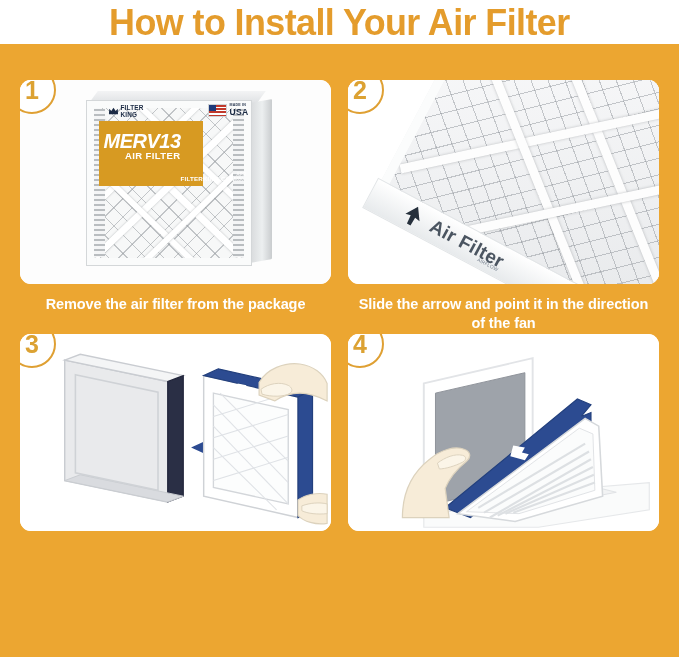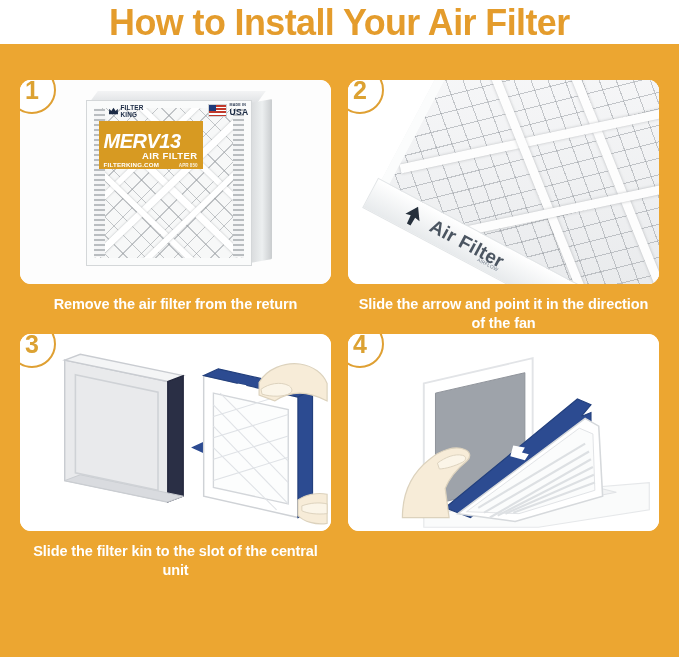--- a/index.html
+++ b/index.html
@@ -174,28 +174,28 @@
   .fp-frame-r { right:0; top:0; width:7px; height:100%; }
   .fp-pleats-l, .fp-pleats-r {
     position: absolute; top: 8px; width: 11px; height: calc(100% - 16px);
     background: repeating-linear-gradient(180deg,#b9bdc0 0 1.5px, #f4f5f6 1.5px 5px);
   }
   .fp-pleats-l { left: 7px; }
   .fp-pleats-r { right: 7px; }
   .fp-label {
     position: absolute;
     left: 13px; top: 30px;
-    width: 104px; height: 48px;
+    width: 104px; height: 65px;
     background: #d79a22;
     color: #ffffff;
     z-index: 4;
     padding: 4px 5px;
     box-sizing: border-box;
     display: flex;
-    flex-direction: column;
+    flex-direction: row;
     justify-content: flex-start;
   }
   .fp-merv {
     font-size: 20px; font-weight: bold; font-style: italic;
     letter-spacing: -0.5px; line-height: 1; margin-top: 6px;
   }
   .fp-af { font-size: 9.5px; font-weight: bold; text-align: right; letter-spacing: 0.4px; line-height:1; }
   .fp-label-bot { display: flex; justify-content: space-between; align-items: flex-end; }
   .fp-site { font-size: 6.2px; font-weight: bold; letter-spacing: 0.2px; }
   .fp-apr { font-size: 4.6px; font-weight: bold; opacity: 0.85; }
@@ -337,21 +337,21 @@
                 </div>
                 <div class="fp-label-bot">
                   <div class="fp-site">FILTERKING.COM</div>
                   <div class="fp-apr">APR 850</div>
                 </div>
               </div>
             </div>
           </div>
           <div class="badge">1</div>
         </div>
-        <div class="caption">Remove the air filter from the return</div>
+        <div class="caption">Remove the air filter from the package</div>
       </div>
 
       <div class="cell">
         <div class="card">
           <div class="p2-stage">
             <div class="p2-filter">
               <div class="p2-body">
                 <div class="p2-mesh"></div>
                 <div class="p2-wire p2-w1"></div>
                 <div class="p2-wire p2-w2"></div>
@@ -415,21 +415,20 @@
               </g>
 
               <g>
                 <path d="M286,168 C294,162 306,160 316,162 L316,192 C304,194 292,190 286,184 Z" fill="#f7ecd8" stroke="#dcd2bd" stroke-width="1.2"></path>
                 <path d="M290,174 C298,171 308,170 316,172 L316,182 C306,183 296,182 290,179 Z" fill="#fbf5e8" stroke="#dcd2bd" stroke-width="1"></path>
               </g>
             </svg>
           </div>
           <div class="badge">3</div>
         </div>
-        <div class="caption">Slide the filter kin to the slot of the central unit</div>
       </div>
 
       <div class="cell row2">
         <div class="card">
           <div class="p4-stage">
             <svg width="100%" height="100%" viewBox="0 0 320 197" preserveAspectRatio="xMidYMid meet">
 
               <g>
                 <polygon points="78,48 190,22 190,160 78,186" fill="#ffffff" stroke="#e2e4e7" stroke-width="2"></polygon>
                 <polygon points="90,58 182,37 182,150 90,172" fill="#9ea3aa" stroke="#8d9299" stroke-width="1"></polygon>

